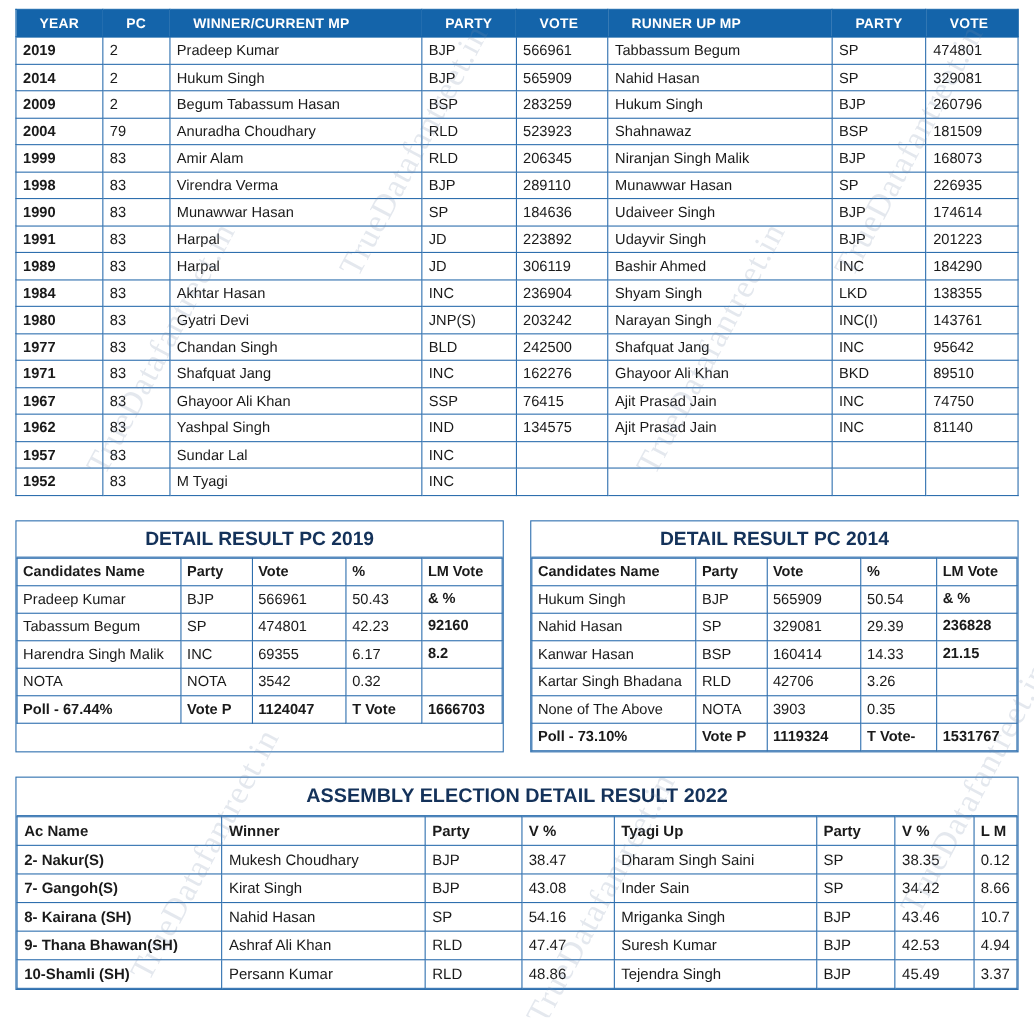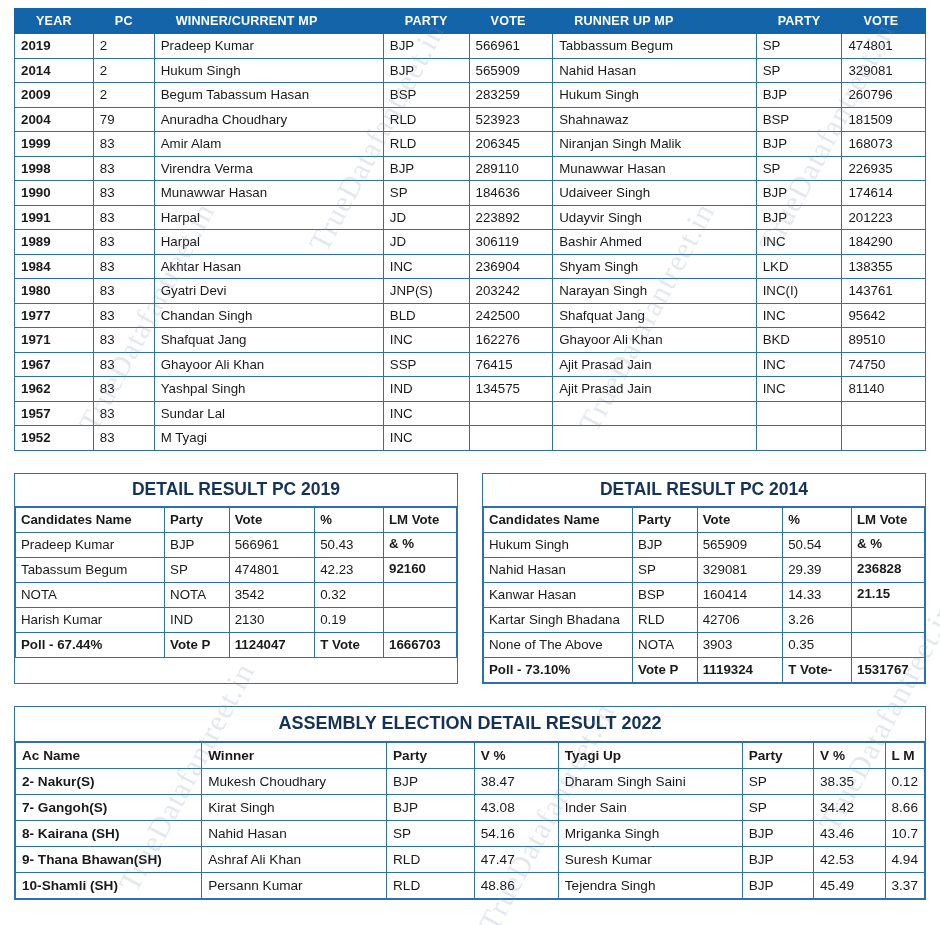--- a/index.html
+++ b/index.html
@@ -369,31 +369,31 @@
           <td class="lm-cell">&amp; %</td>
         </tr>
         <tr>
           <td>Tabassum Begum</td>
           <td>SP</td>
           <td>474801</td>
           <td>42.23</td>
           <td class="lm-cell">92160</td>
         </tr>
         <tr>
+          <td>Harendra Singh Malik</td>
+          <td>INC</td>
+          <td>69355</td>
+          <td>6.17</td>
+          <td class="lm-cell">8.2</td>
+        </tr>
+        <tr>
           <td>NOTA</td>
           <td>NOTA</td>
           <td>3542</td>
           <td>0.32</td>
-          <td></td>
-        </tr>
-        <tr>
-          <td>Harish Kumar</td>
-          <td>IND</td>
-          <td>2130</td>
-          <td>0.19</td>
           <td></td>
         </tr>
         <tr class="foot">
           <td>Poll - 67.44%</td>
           <td>Vote P</td>
           <td>1124047</td>
           <td>T Vote</td>
           <td>1666703</td>
         </tr>
       </tbody>

